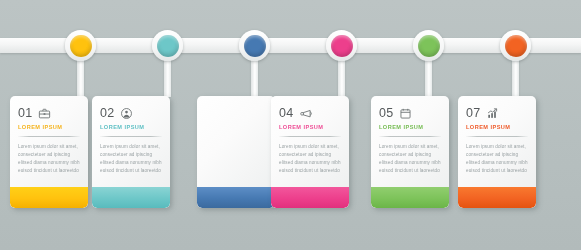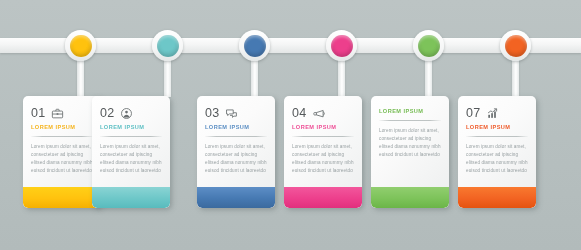--- a/index.html
+++ b/index.html
@@ -160,21 +160,21 @@
   <div class="node" style="left:326px">
       <div class="node-inner" style="background: radial-gradient(circle at 38% 30%, rgb(237, 63, 140) 0%, rgb(237, 63, 140) 45%, rgba(0, 0, 0, 0.13) 130%), rgb(237, 63, 140);"></div>
     </div>
   <div class="node" style="left:413px">
       <div class="node-inner" style="background: radial-gradient(circle at 38% 30%, rgb(125, 195, 90) 0%, rgb(125, 195, 90) 45%, rgba(0, 0, 0, 0.13) 130%), rgb(125, 195, 90);"></div>
     </div>
   <div class="node" style="left:500px">
       <div class="node-inner" style="background: radial-gradient(circle at 38% 30%, rgb(242, 99, 34) 0%, rgb(242, 99, 34) 45%, rgba(0, 0, 0, 0.13) 130%), rgb(242, 99, 34);"></div>
     </div>
 
-  <div class="card" style="left:23px">
+  <div class="card" style="left:10px">
     <div class="card-body">
       <div class="card-head">
         <span class="card-num">01</span>
         <span class="card-icon">
           <svg viewBox="0 0 24 24" fill="none" stroke="#6a6f71" stroke-width="1.6">
             <rect x="2.5" y="7.5" width="19" height="12.5" rx="1.6"></rect>
             <path d="M9 7.5V5.6a1.4 1.4 0 0 1 1.4-1.4h3.2A1.4 1.4 0 0 1 15 5.6v1.9"></path>
             <path d="M2.5 13h19"></path>
             <rect x="10.3" y="11.6" width="3.4" height="2.8" rx="0.6" fill="#6a6f71" stroke="none"></rect>
           </svg>
@@ -200,58 +200,54 @@
         </span>
       </div>
       <div class="card-title" style="color:#5FC0C4">LOREM IPSUM</div>
       <div class="divider"></div>
       <div class="card-text">Lorem ipsum dolor sit amet, consectetuer ad ipiscing elitsed diama nonummy nibh euisod tincidunt ut laoreetdo</div>
     </div>
     <div class="card-foot" style="background:linear-gradient(180deg,#8AD4D4 0%,#6DC7C8 55%,#58BBBD 100%)"></div>
   </div>
 
   <div class="card" style="left:197px">
-    <div class="card-body">
-      <div class="card-head">
-        <span class="card-num">03</span>
-        <span class="card-icon">
-          <svg viewBox="0 0 24 24" fill="none" stroke="#6a6f71" stroke-width="1.6">
-            <path d="M2.8 5.4h12.4v7.4H8.2l-3.4 2.9v-2.9H2.8z"></path>
-            <path d="M9.2 15.5h4.6v3.6l2.6-2.2h4.6v-6.3h-5.8"></path>
-          </svg>
-        </span>
-      </div>
-      <div class="card-title" style="color:#5C8FC4">LOREM IPSUM</div>
-      <div class="divider"></div>
-      <div class="card-text">Lorem ipsum dolor sit amet, consectetuer ad ipiscing elitsed diama nonummy nibh euisod tincidunt ut laoreetdo</div>
-    </div>
     <div class="card-foot" style="background:linear-gradient(180deg,#5D8EC6 0%,#4679B2 55%,#3B6A9E 100%)"></div>
   </div>
 
-  <div class="card" style="left:284px">
+  <div class="card" style="left:271px">
     <div class="card-body">
       <div class="card-head">
         <span class="card-num">04</span>
         <span class="card-icon">
           <svg viewBox="0 0 24 24" fill="none" stroke="#6a6f71" stroke-width="1.6" stroke-linejoin="round">
             <path d="M20.5 6.4 8.2 10.3v4.3l12.3 3.6z"></path>
             <path d="M8.2 10.3H4.6a1.2 1.2 0 0 0-1.2 1.2v2a1.2 1.2 0 0 0 1.2 1.2h3.6"></path>
             <path d="M20.5 9.2c1.4 0 2.3 1.2 2.3 2.9s-0.9 2.9-2.3 2.9"></path>
           </svg>
         </span>
       </div>
       <div class="card-title" style="color:#EE4D95">LOREM IPSUM</div>
       <div class="divider"></div>
       <div class="card-text">Lorem ipsum dolor sit amet, consectetuer ad ipiscing elitsed diama nonummy nibh euisod tincidunt ut laoreetdo</div>
     </div>
     <div class="card-foot" style="background:linear-gradient(180deg,#F2579C 0%,#ED3F8C 55%,#E22F7D 100%)"></div>
   </div>
 
   <div class="card" style="left:371px">
     <div class="card-body">
+      <div class="card-head">
+        <span class="card-num">05</span>
+        <span class="card-icon">
+          <svg viewBox="0 0 24 24" fill="none" stroke="#6a6f71" stroke-width="1.6">
+            <rect x="3.6" y="5.2" width="16.8" height="15.2" rx="1.6"></rect>
+            <path d="M3.6 9.8h16.8"></path>
+            <path d="M7.8 3.4v3.4M16.2 3.4v3.4"></path>
+          </svg>
+        </span>
+      </div>
       <div class="card-title" style="color:#76BC53">LOREM IPSUM</div>
       <div class="divider"></div>
       <div class="card-text">Lorem ipsum dolor sit amet, consectetuer ad ipiscing elitsed diama nonummy nibh euisod tincidunt ut laoreetdo</div>
     </div>
     <div class="card-foot" style="background:linear-gradient(180deg,#91CE6F 0%,#7DC35A 55%,#6BB548 100%)"></div>
   </div>
 
   <div class="card" style="left:458px">
     <div class="card-body">
       <div class="card-head">

